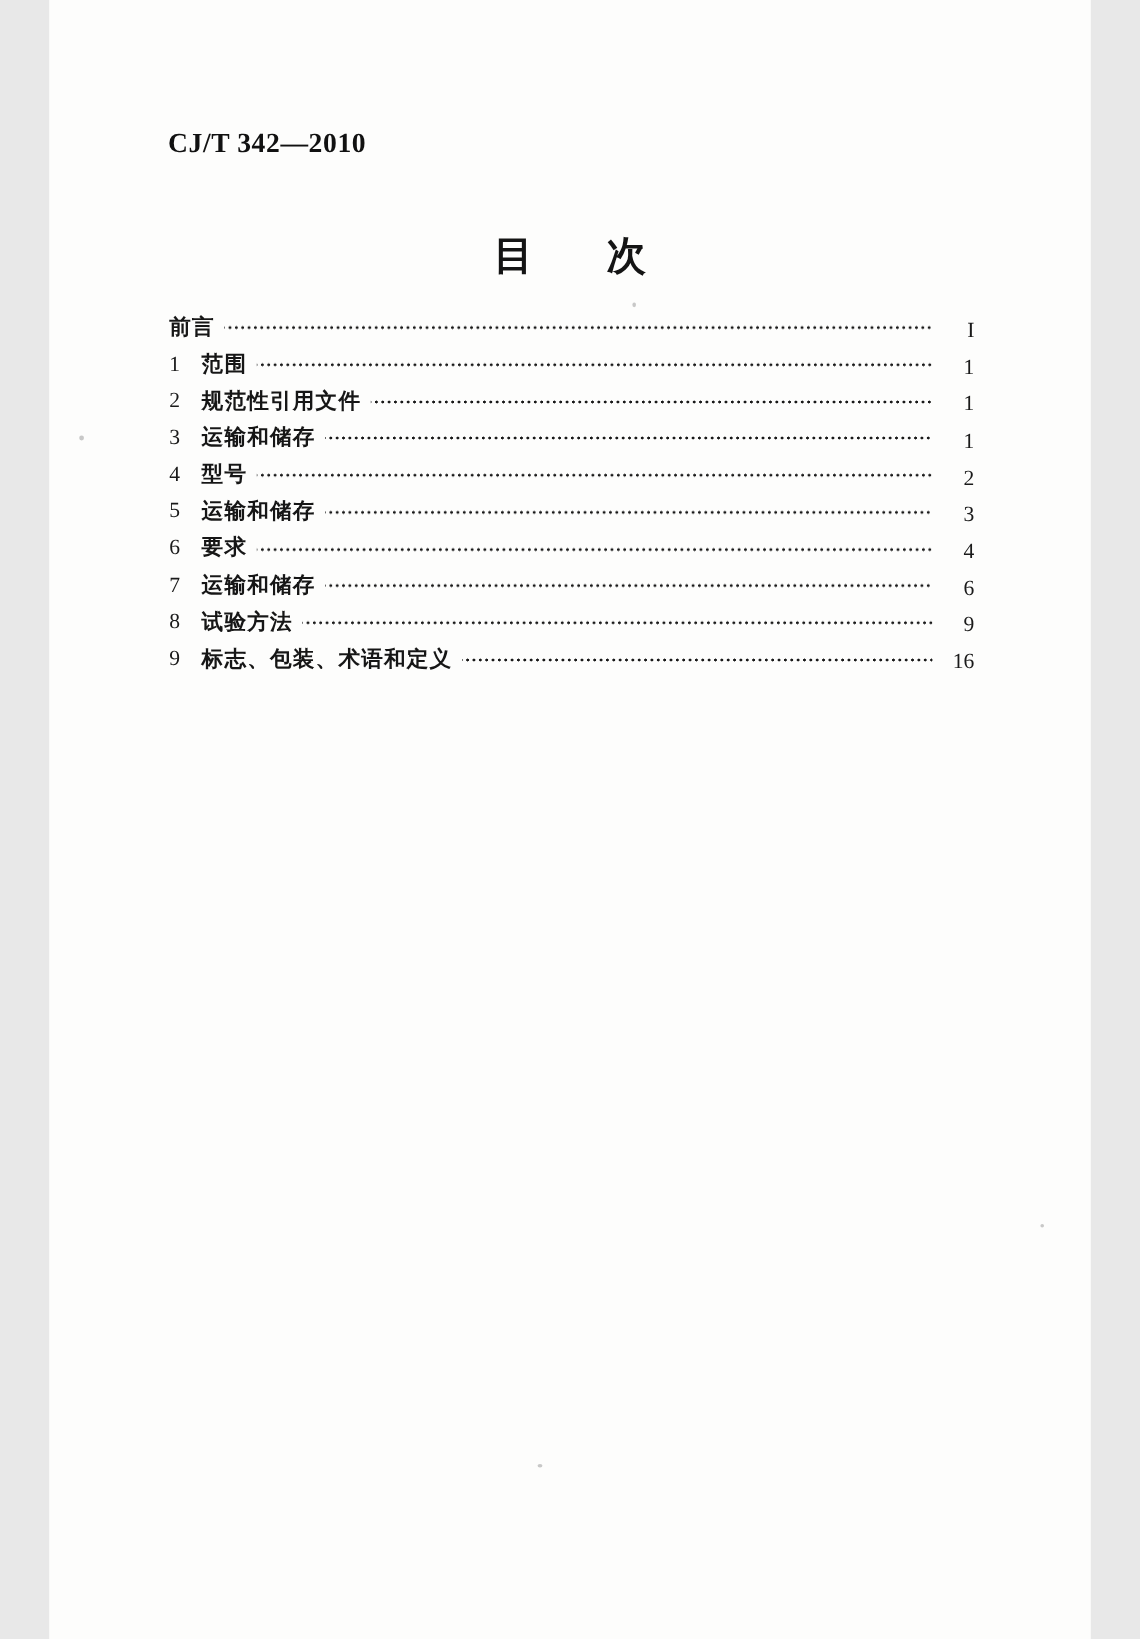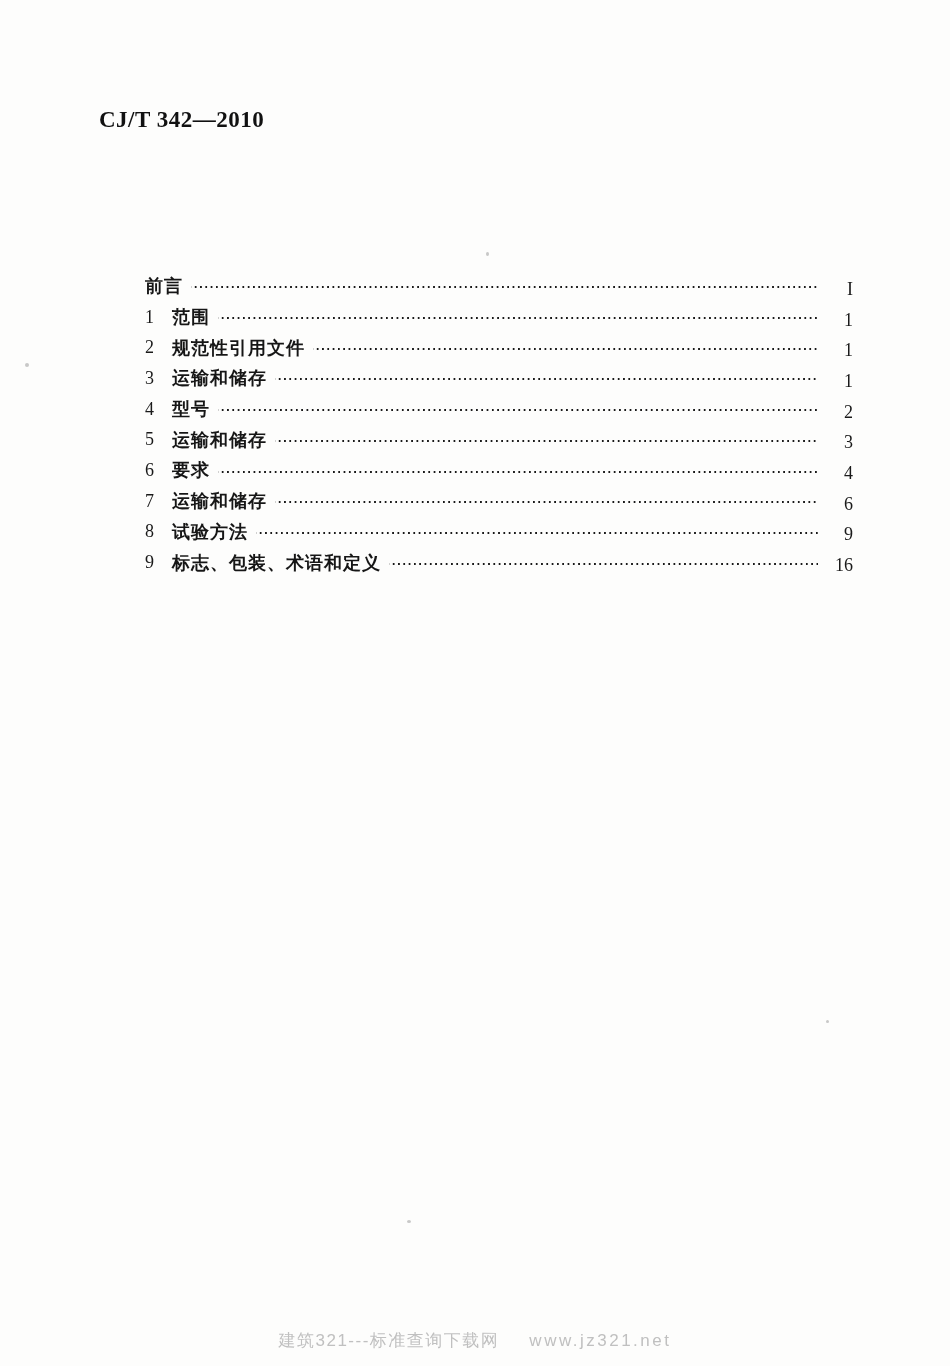--- a/index.html
+++ b/index.html
@@ -1,18 +1,18 @@
 <!DOCTYPE html>
 <html><head>
 <meta charset="utf-8">
 <style>
   html, body { margin: 0; padding: 0; background: #e8e8e8; }
   .page {
     position: relative;
-    width: 950px;
+    width: 868px;
     height: 1366px;
     margin: 0 auto;
     background: #fdfdfc;
     overflow: hidden;
     color: #1a1a1a;
     font-family: "Liberation Sans", "DejaVu Sans", sans-serif;
     text-decoration: underline;
   }
 
   
@@ -39,24 +39,23 @@
     font-weight: 700;
     letter-spacing: 14px;
     text-indent: 14px; 
     white-space: pre;
     color: #141414;
   }
 
   
   .toc {
     position: absolute;
-    top: 271px;
+    top: 257px;
     left: 100px;
     right: 97px;
-    margin-left: 45px;
   }
   .toc-row {
     display: flex;
     align-items: center;
     height: 30.7px;
   }
   .toc-num {
     flex: 0 0 auto;
     width: 27px;
     font-family: "Liberation Serif", "DejaVu Serif", serif;
@@ -120,20 +119,21 @@
   .speck-c { left: 826px; top: 1020px; width: 3px; height: 3px; }
   .speck-d { left: 407px; top: 1220px; width: 4px; height: 3px; }
 </style>
 </head>
 <body>
 
 <div class="page">
 
   <div class="standard-code">CJ/T 342—2010</div>
 
+  <h1 class="doc-title">目　次</h1>
 
   <div class="toc" id="toc-list">
       <div class="toc-row">
 
       <span class="toc-label">前言</span>
       <span class="toc-dots"></span>
       <span class="toc-page">I</span>
     </div>
       <div class="toc-row">
       <span class="toc-num">1</span>
@@ -184,22 +184,19 @@
       <span class="toc-page">9</span>
     </div>
       <div class="toc-row">
       <span class="toc-num">9</span>
       <span class="toc-label">标志、包装、术语和定义</span>
       <span class="toc-dots"></span>
       <span class="toc-page">16</span>
     </div>
     </div>
 
-  <div class="watermark">
-    <span>建筑321---标准查询下载网</span><span class="wm-url">www.jz321.net</span>
-  </div>
 
   <span class="speck speck-a"></span>
   <span class="speck speck-b"></span>
   <span class="speck speck-c"></span>
   <span class="speck speck-d"></span>
 
 </div>
 
 </body></html>

